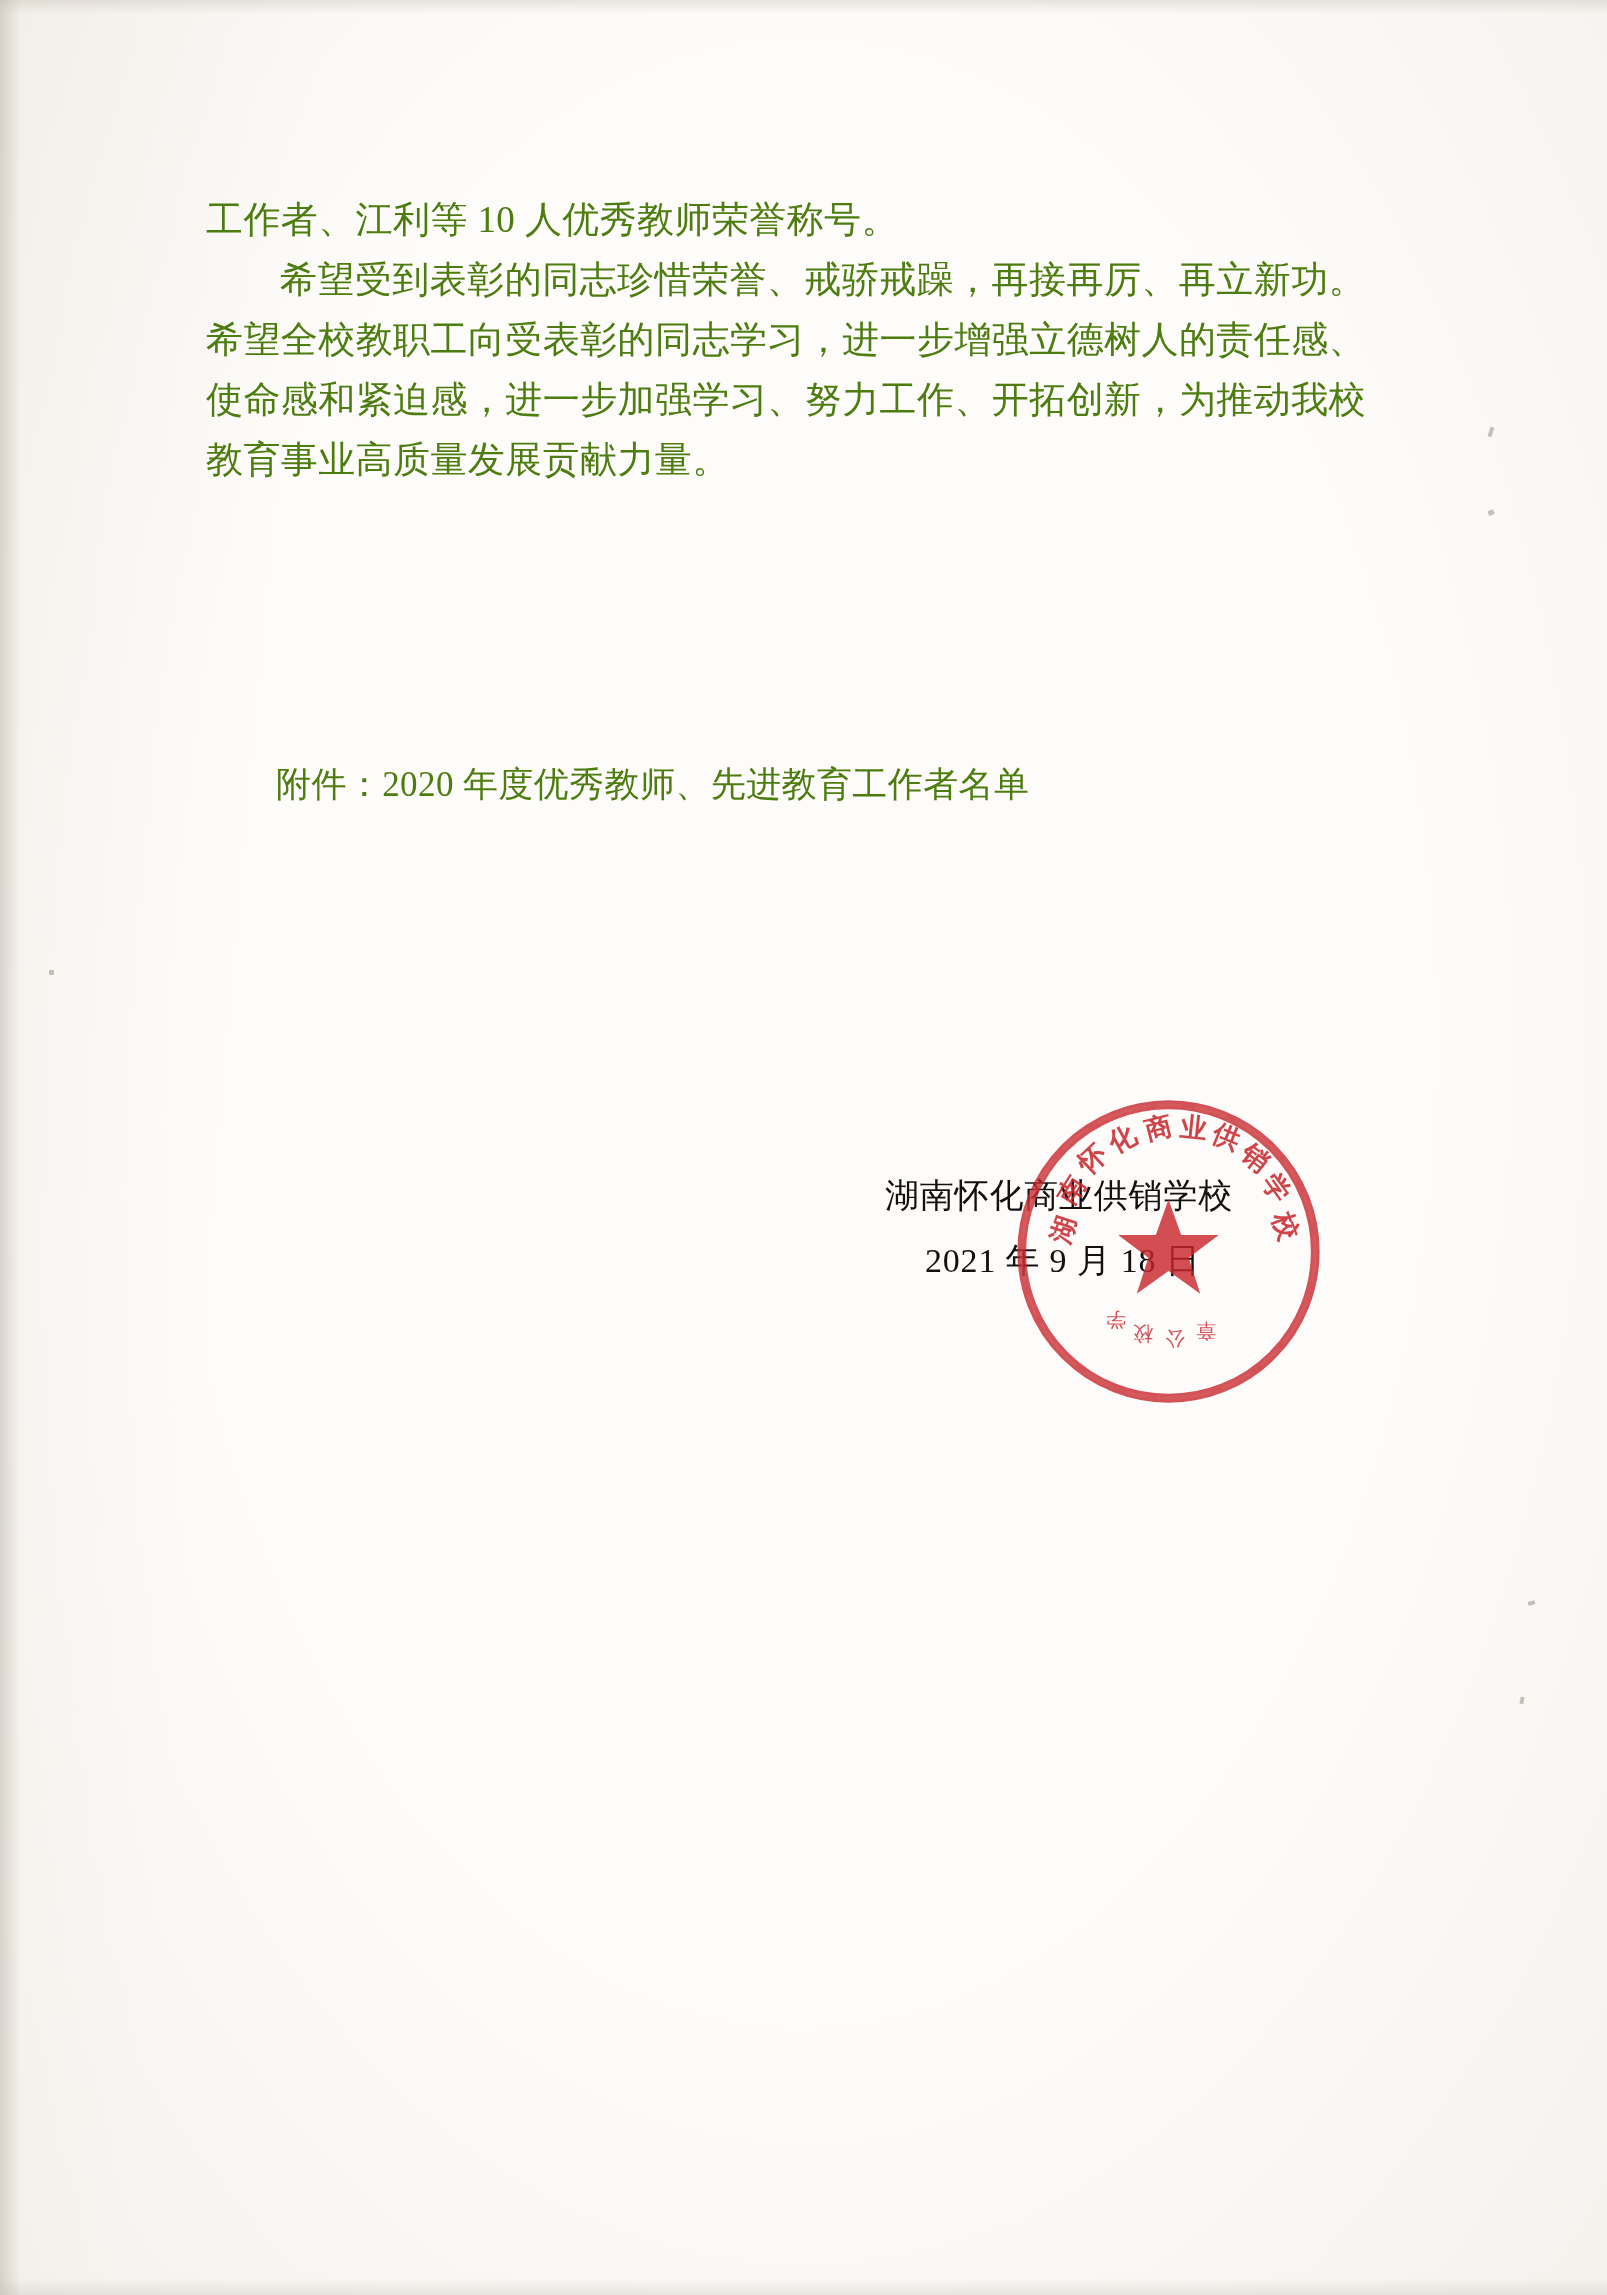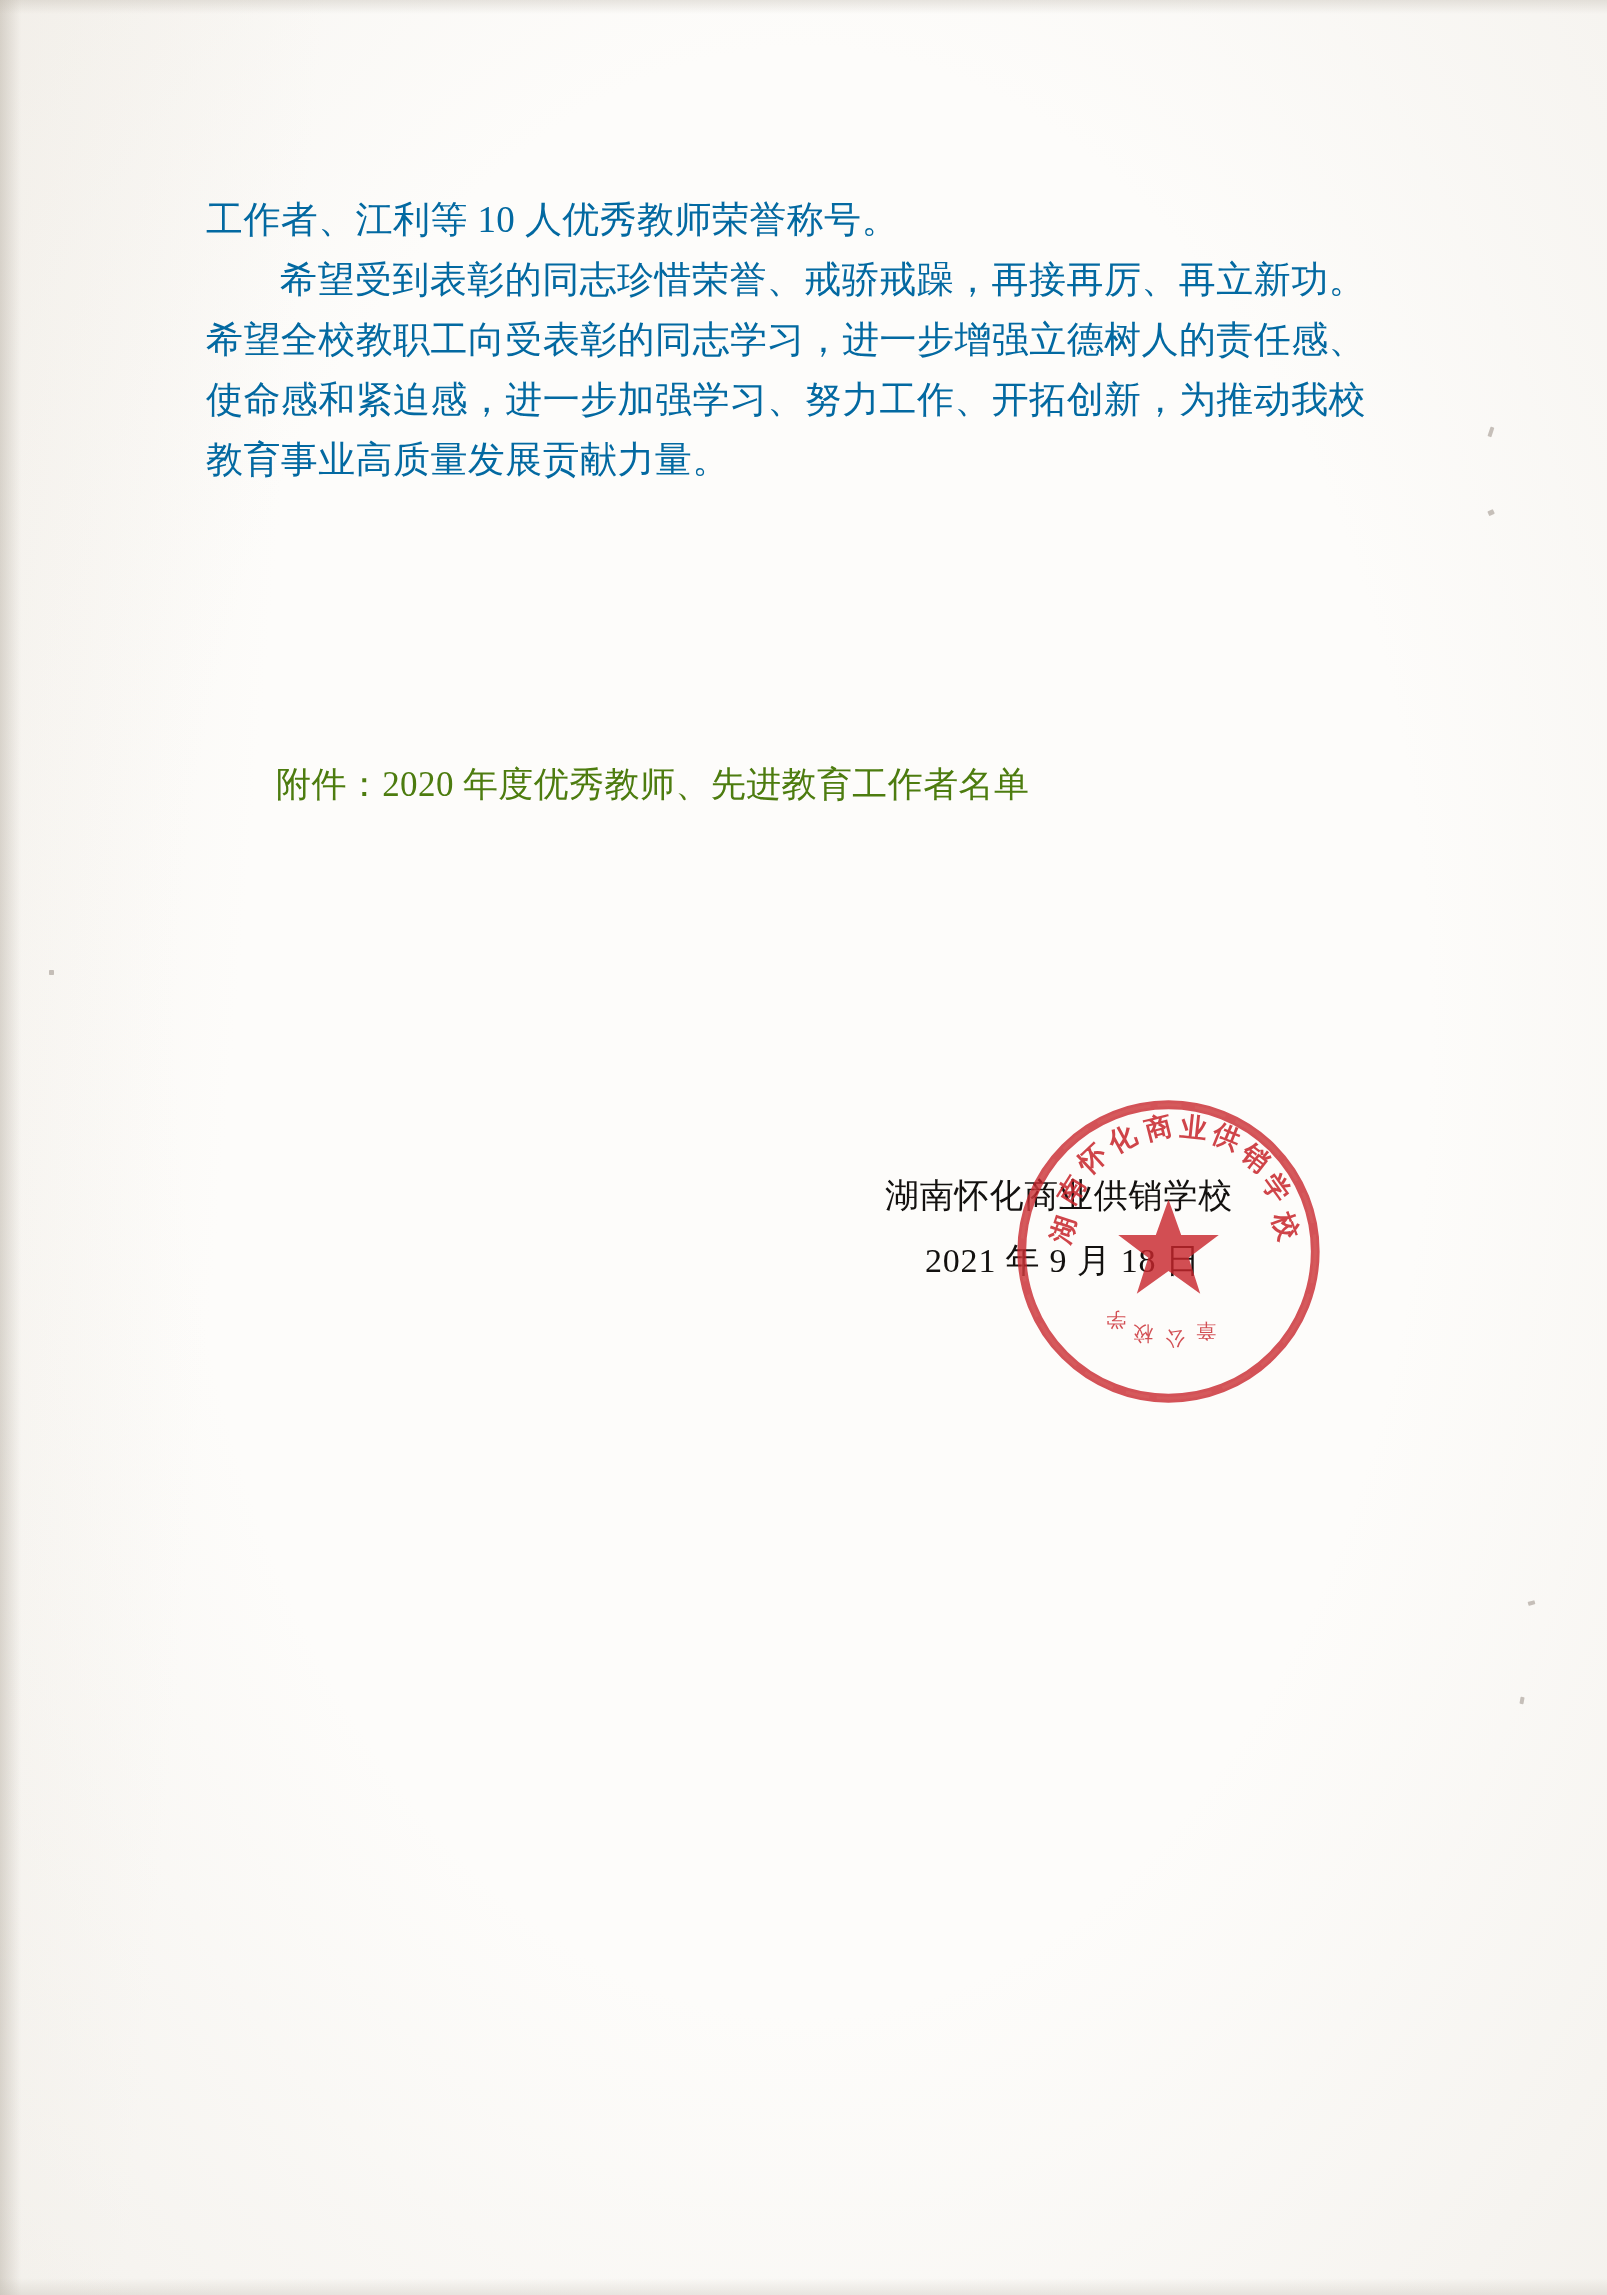--- a/index.html
+++ b/index.html
@@ -48,21 +48,21 @@
     pointer-events: none;
   }
 
   .body-text {
     position: absolute;
     left: 206px;
     top: 190px;
     width: 1160px;
     font-size: 37px;
     line-height: 1.62;
-    color: #0369a1;
+    color: #4d7c0f;
     letter-spacing: 0.4px;
     text-align: justify;
   }
   .para {
     margin: 0 0 0 0;
   }
   .para.indent {
     text-indent: 2em;
   }
   .attachment-line {

